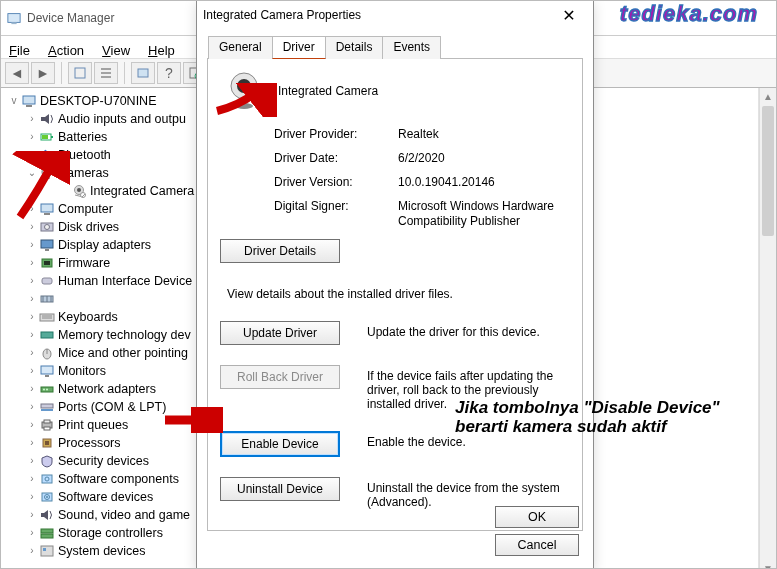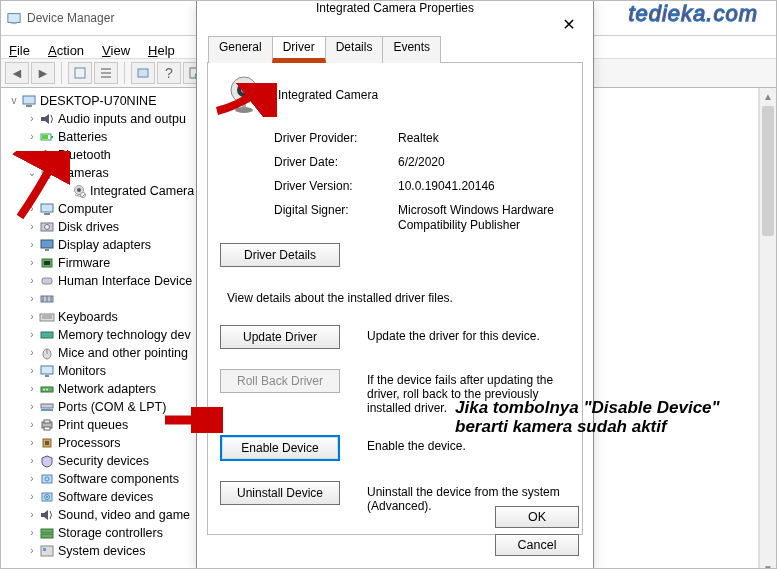--- a/index.html
+++ b/index.html
@@ -2,45 +2,45 @@
 <html><head>
   <meta charset="utf-8">
   <style>
     * { box-sizing: border-box; }
     html, body { margin:0; padding:0; font-family: "Segoe UI", Tahoma, sans-serif; font-size:12px; color:#000; background:#fff; }
     .stage { position:relative; width:777px; height:569px; border:1px solid #bbb; overflow:hidden; }
     
     .titlebar { height:26px; display:flex; align-items:center; padding:17px 6px; border-bottom:1px solid #ccc; }
     .titlebar .title-icon { width:14px; height:14px; margin-right:6px; }
     .titlebar .title-text { color:#555; font-size:12px; }
-    .watermark { position:absolute; right:18px; top:0; font-size:22px; font-weight:400; font-style:italic;
-                 color:#b91c1c; -webkit-text-stroke:1.3px #2e72b8; letter-spacing:1px; }
+    .watermark { position:absolute; right:18px; top:0; font-size:22px; font-weight:700; font-style:italic;
+                 color:#a21caf; -webkit-text-stroke:1.3px #2e72b8; letter-spacing:1px; }
     .menubar { height:22px; display:flex; align-items:flex-end; gap:18px; padding:0 8px; font-size:13px; }
     .menubar span u { text-decoration:underline; }
     .toolbar { height:30px; border-top:1px solid #ddd; border-bottom:1px solid #b8b8b8; display:flex; align-items:center; padding:0 4px; gap:2px; background:#f6f6f6; }
     .tbtn { width:24px; height:22px; border:1px solid #c8c8c8; background:#f0f0f0; display:flex; align-items:center; justify-content:center; color:#666; font-size:14px; }
     .tbar-sep { width:1px; height:22px; background:#ccc; margin:0 4px; }
     
     .body-area { display:flex; height:calc(100% - 78px); }
     .tree { flex:1; overflow:hidden; padding:4px 2px 4px 6px; user-select:none; border-right:1px solid #e2e2e2; }
     .scroll-rail { width:17px; background:#f1f1f1; border-left:1px solid #dcdcdc; position:relative; }
     .scroll-arrow { position:absolute; left:0; width:100%; height:17px; display:flex; align-items:center; justify-content:center; color:#888; font-size:10px; background:#f1f1f1; }
     .scroll-arrow.top{ top:0; } .scroll-arrow.bot{ bottom:0; }
     .scroll-thumb { position:absolute; left:2px; right:2px; top:18px; height:130px; background:#cfcfcf; border-radius:2px; }
     .node { display:flex; align-items:center; height:18px; white-space:nowrap; font-size:12.5px; }
     .tw { display:inline-block; width:14px; text-align:center; color:#7a7a7a; font-size:10px; line-height:18px; }
     .ico { width:16px; height:14px; margin:0 3px 0 0; display:inline-flex; align-items:center; justify-content:center; }
     
     .dialog { position:absolute; left:195px; top:-1px; width:398px; height:569px; background:#fff; border:1px solid #8c8c8c; box-shadow:0 3px 12px rgba(0,0,0,.15); }
-    .dlg-titlebar { height:28px; display:flex; align-items:center; padding:0 6px;flex-direction:column; }
+    .dlg-titlebar { height:28px; display:flex; align-items:center; padding:0 6px; }
     .dlg-title { font-size:12px; }
     .dlg-close { margin-left:auto; width:36px; height:26px; display:flex; align-items:center; justify-content:center; font-size:16px; font-weight:300; }
     .tabstrip { display:flex; margin:6px 10px 0 10px; border-bottom:1px solid #bbb; padding-left:1px; }
     .tab { padding:3px 10px 4px; border:1px solid #bbb; border-bottom:none; background:#f4f4f4; margin-right:-1px; font-size:12px; position:relative; top:1px; }
-    .tab.active { background:#fff; border-bottom:5px solid #c2410c; z-index:2; }
+    .tab.active { background:#fff; border-bottom:1px solid #c2410c; z-index:2; }
     .tabpage { margin:0 10px 0 10px; border:1px solid #bbb; border-top:none; height:472px; padding:12px 10px 10px 10px; position:relative; }
     .cam-row { display:flex; align-items:center; gap:14px; margin:0 0 16px 6px; }
     .cam-icon { width:40px; height:40px; }
     .info-grid { margin:2px 0 8px 56px; display:grid; grid-template-columns:118px 1fr; row-gap:10px; column-gap:6px; font-size:12px; }
     .actions { margin-top:4px; }
     .act-row { display:flex; align-items:flex-start; gap:20px; margin:20px 0 0 2px; font-size:12px; }
     .act-row:first-child { margin-top:10px;flex-direction:column; }
     .winbtn { width:120px; height:24px; border:1px solid #707070; background:linear-gradient(#fdfdfd,#e8e8e8); font-size:12px; display:flex; align-items:center; justify-content:center; cursor:default; }
     .winbtn.disabled { color:#8a8a8a; border-color:#b0b0b0; background:#f3f3f3; }
     .winbtn.focus { border:2px solid #0078d7; box-shadow:inset 0 0 0 1px #bfe0ff; width:120px; height:26px; }

